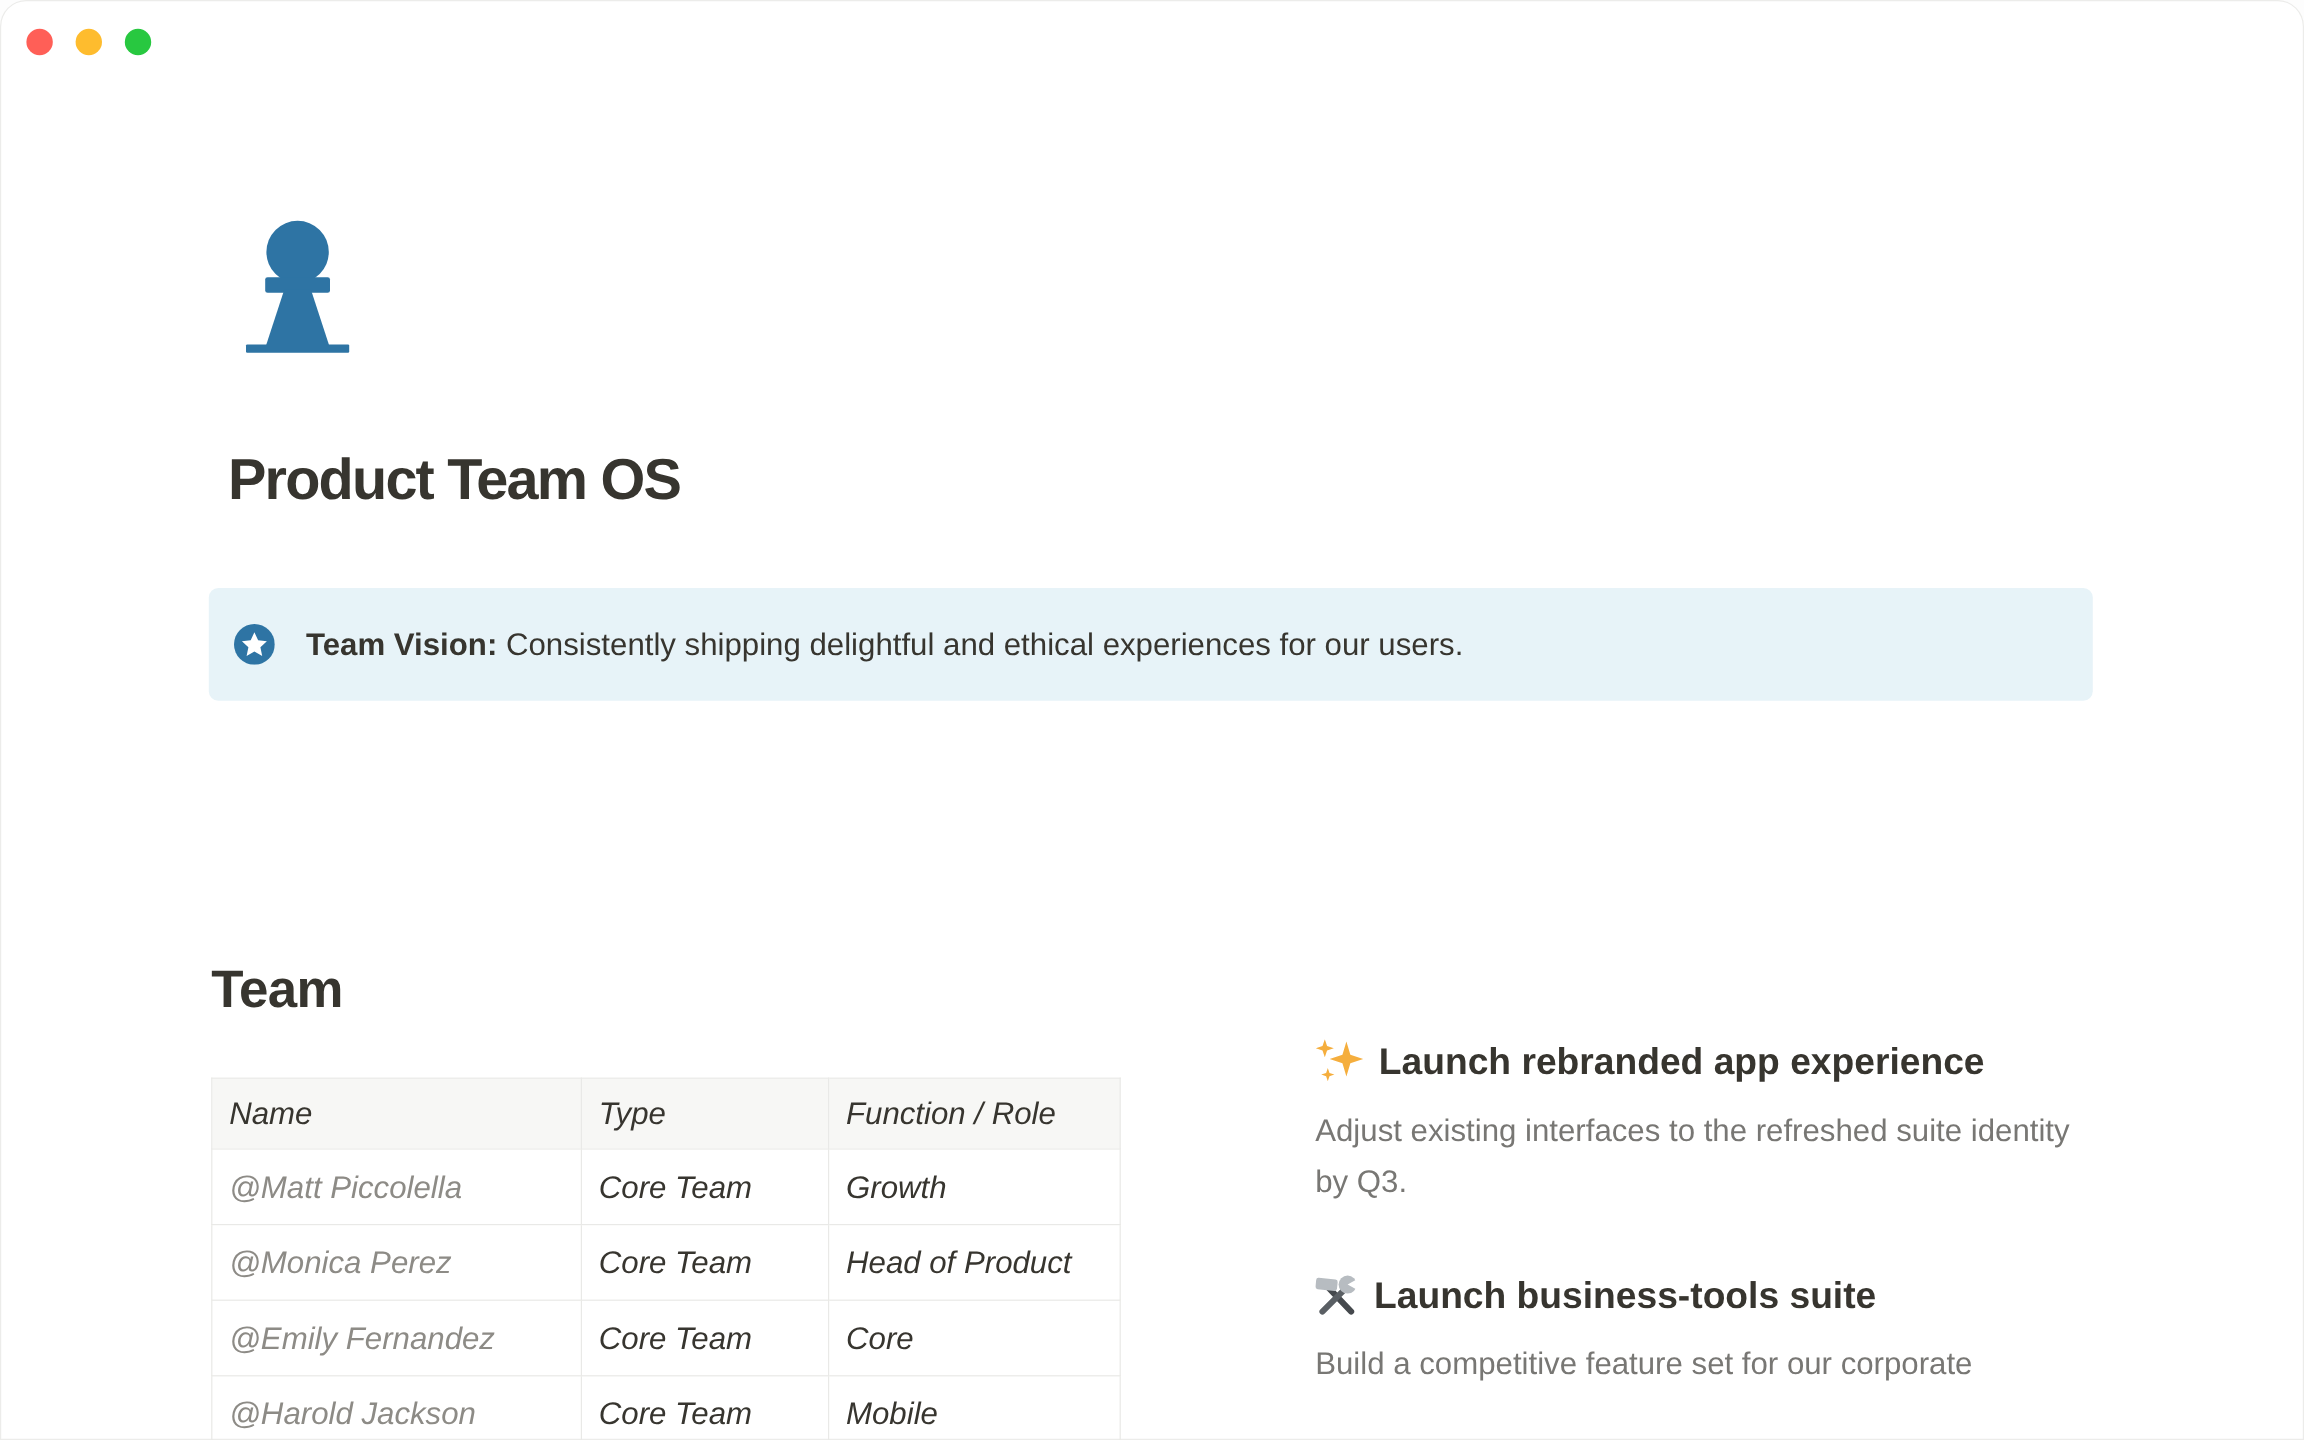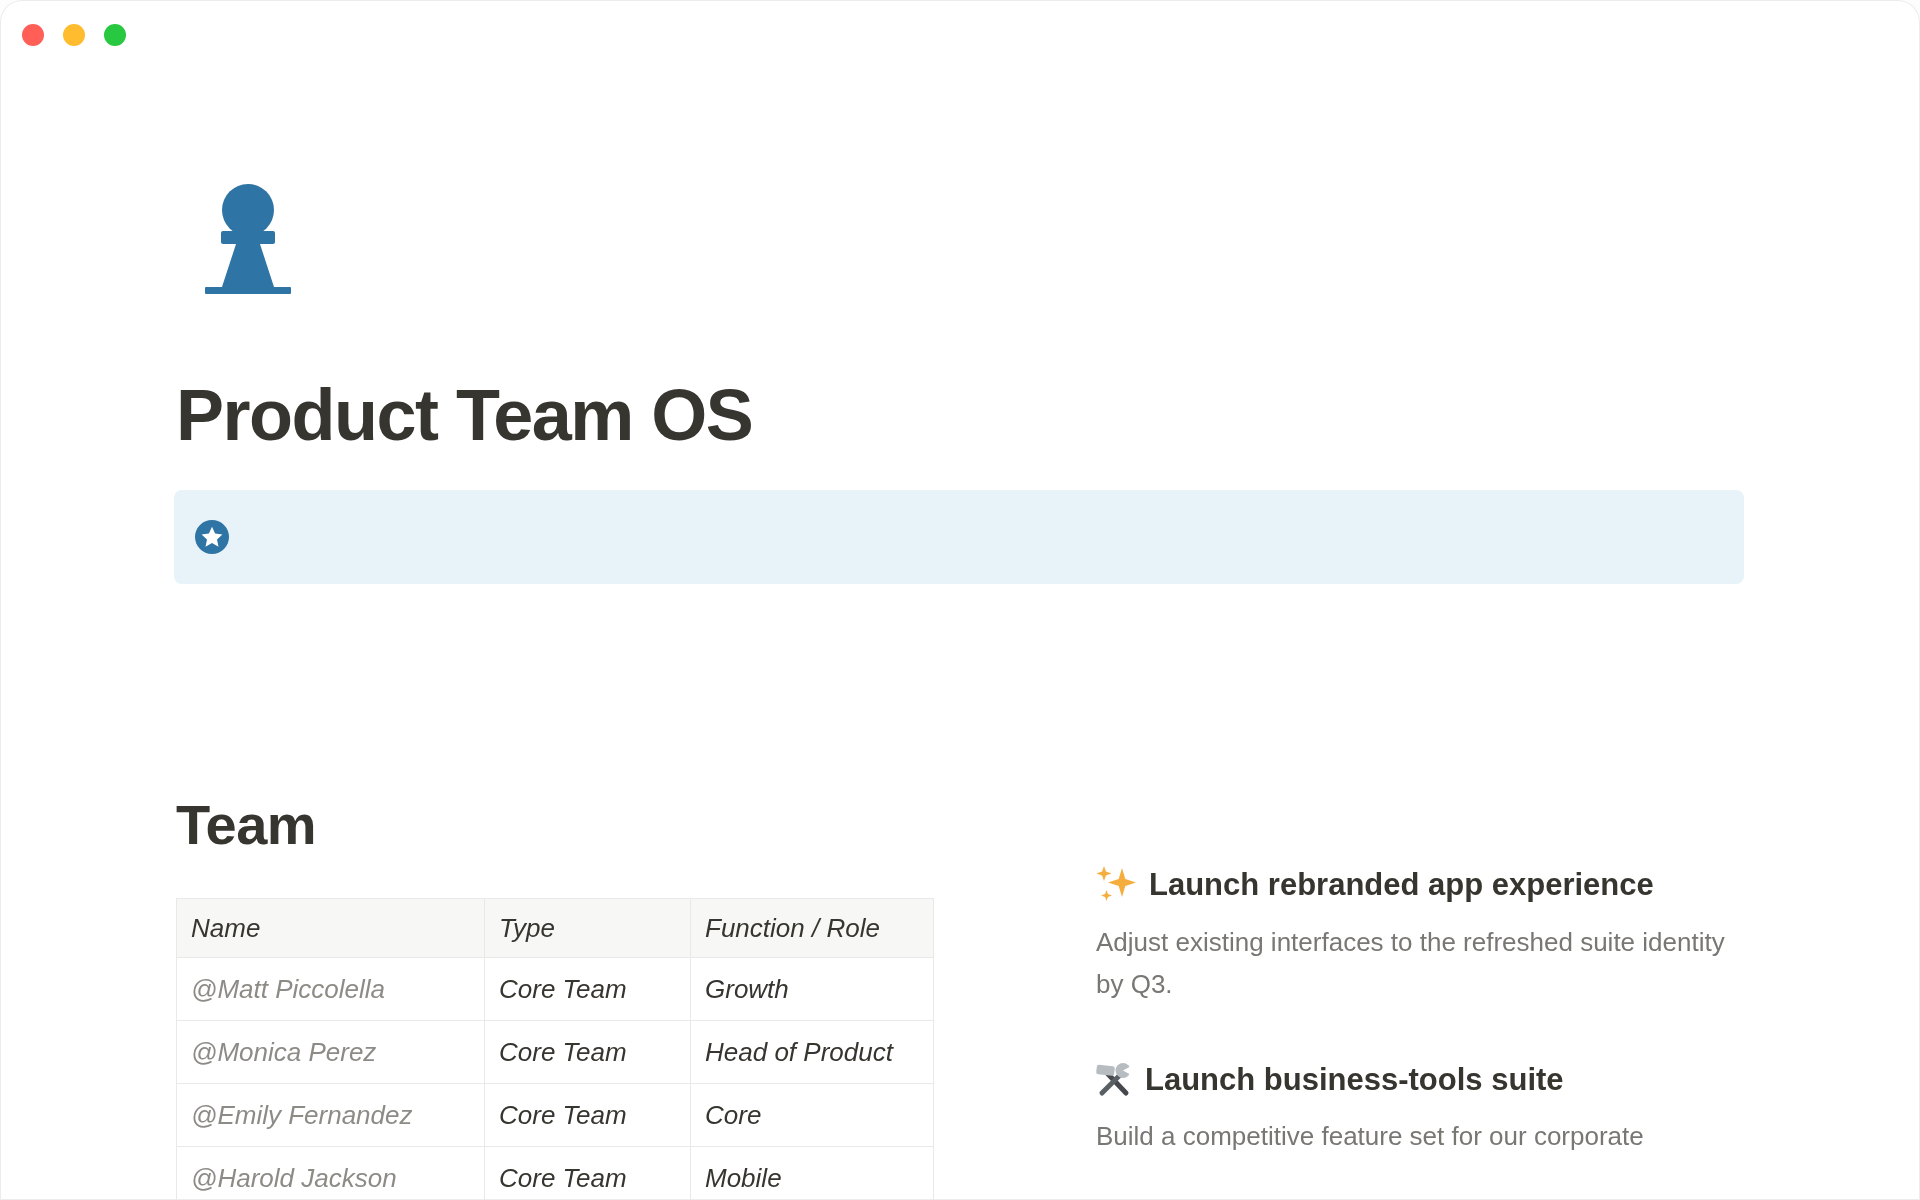--- a/index.html
+++ b/index.html
@@ -27,39 +27,39 @@
   }
   
   .traffic-lights{position:absolute;top:24px;left:22px;display:flex;gap:19px;}
   .light{width:22px;height:22px;border-radius:50%;border:none;padding:0;cursor:pointer;}
   .light.red{background:var(--traffic-red,#FF5F57);}
   .light.yellow{background:var(--traffic-yellow,#FEBC2E);}
   .light.green{background:var(--traffic-green,#28C840);}
   
   .page-icon{position:absolute;top:183px;left:204px;width:88px;height:112px;color:var(--accent-blue,#2E74A4);cursor:pointer;}
   .page-title{
-    position:absolute;top:372px;left:176px;margin:0;
-    font-size:72px;font-weight:700;letter-spacing:-1.5px;line-height:1.2;
+    position:absolute;top:372px;left:190px;margin:0;
+    font-size:48px;font-weight:700;letter-spacing:-1.5px;line-height:1.2;
   }
   
   .callout{
     position:absolute;left:174px;width:1570px;height:94px;box-sizing:border-box;
     background:var(--callout-bg,#E7F3F8);border-radius:8px;
     display:flex;align-items:center;gap:26px;padding:0 28px 0 21px;
   }
   .callout-1{top:490px;}
   .callout-2{top:604px;}
   .callout-icon{flex:0 0 auto;display:flex;align-items:center;}
   .callout-text{font-size:26px;line-height:1.4;margin:0;}
   .callout-label{font-weight:700;}
   
   .columns{position:absolute;top:800px;left:176px;width:1570px;display:flex;gap:163px;}
   .col-left{flex:0 0 757px;width:757px;}
   .col-right{flex:1;min-width:0;}
-  .section-heading{margin:0;font-size:56px;font-weight:700;line-height:50px;letter-spacing:-0.5px;}
+  .section-heading{margin:0;font-size:44px;font-weight:700;line-height:50px;letter-spacing:-0.5px;}
   
   .team-table{border-collapse:collapse;margin-top:48px;font-size:26px;table-layout:fixed;width:757px;}
   .team-table th,.team-table td{
     border:1px solid var(--table-border,#E9E9E7);
     text-align:left;padding:0 10px 0 14px;overflow:hidden;white-space:nowrap;font-style:italic;
   }
   .team-table th{background:var(--table-header-bg,#F7F7F5);height:58px;font-weight:500;}
   .team-table td{height:62px;font-weight:400;}
   .mention{color:var(--mention-gray,#8D8B86);}
   
@@ -90,20 +90,24 @@
 
   <h1 class="page-title">Product Team OS</h1>
 
   <div class="callout callout-1">
     <span class="callout-icon">
       <svg viewBox="0 0 34 34" width="34" height="34" aria-hidden="true">
         <circle cx="17" cy="17" r="17" fill="var(--accent-blue,#2E74A4)"></circle>
         <path d="M17 6.8 L20.1 13.6 L27.4 14.4 L22 19.4 L23.5 26.7 L17 23 L10.5 26.7 L12 19.4 L6.6 14.4 L13.9 13.6 Z" fill="#ffffff"></path>
       </svg>
     </span>
+    <p class="callout-text">
+      <span class="callout-label">Team Vision:</span>
+      <span>Consistently shipping delightful and ethical experiences for our users.</span>
+    </p>
   </div>
 
 
   <div class="columns">
 
     <div class="col-left">
       <h2 class="section-heading">Team</h2>
 
       <table class="team-table">
         <colgroup>

